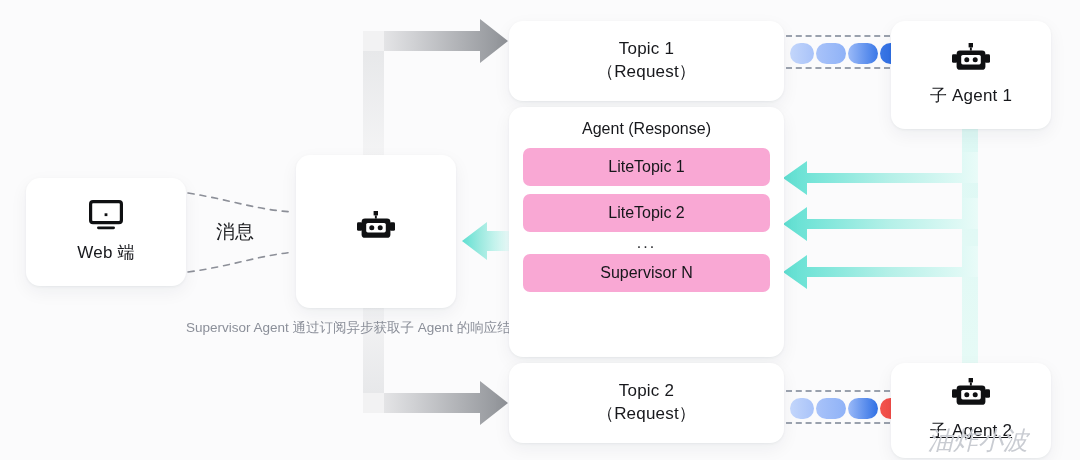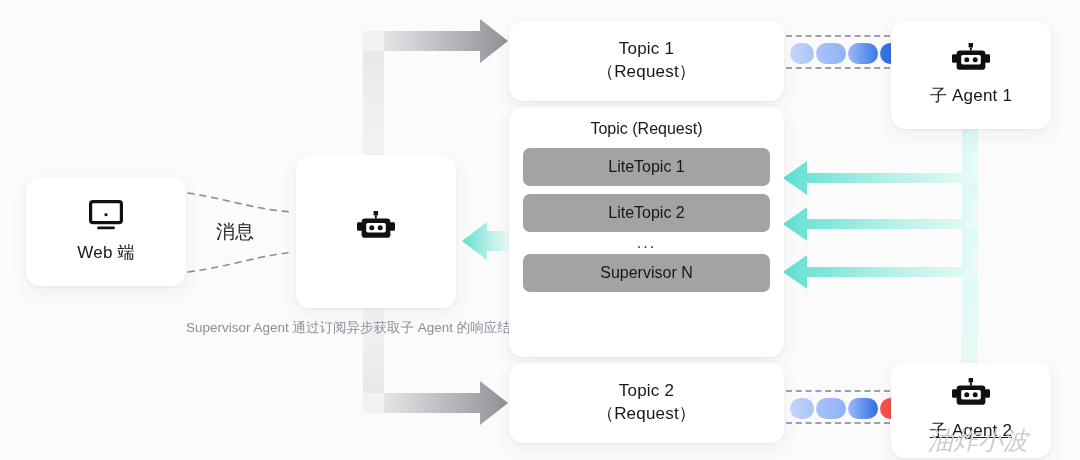--- a/index.html
+++ b/index.html
@@ -67,21 +67,21 @@
     box-shadow: 0 1px 3px rgba(20,30,60,.055), 0 6px 18px rgba(20,30,60,.055);
     box-sizing: border-box;
     padding: 13px 14px 12px 14px;
   }
   #response-title {
     font-size: 16px; color: #17181c; text-align: center;
     margin-bottom: 10px; white-space: nowrap;
   }
   .lite-topic {
     height: 38px; border-radius: 7px;
-    background: #a3a3a3;
+    background: #f9a8d4;
     display: flex; align-items: center; justify-content: center;
     font-size: 16px; color: #16171b;
     margin-bottom: 8px;
     white-space: nowrap;
   }
   #lite-ellipsis {
     text-align: center; font-size: 16px; color: #2b2c30;
     line-height: 8px; height: 10px; margin: -1px 0 5px 0; letter-spacing: 2px;
   }
 
@@ -224,21 +224,21 @@
   </div>
 
   <div id="caption">Supervisor Agent 通过订阅异步获取子 Agent 的响应结果</div>
 
   <div class="card" id="topic1-card">
     <div class="card-label">Topic 1</div>
     <div class="card-label">（Request）</div>
   </div>
 
   <div id="response-panel">
-    <div id="response-title">Topic (Request)</div>
+    <div id="response-title">Agent (Response)</div>
 
     <div class="lite-topic">LiteTopic 1</div>
     <div class="lite-topic">LiteTopic 2</div>
 
     <div id="lite-ellipsis">...</div>
 
     <div class="lite-topic">Supervisor N</div>
   </div>
 
   <div class="card" id="topic2-card">

